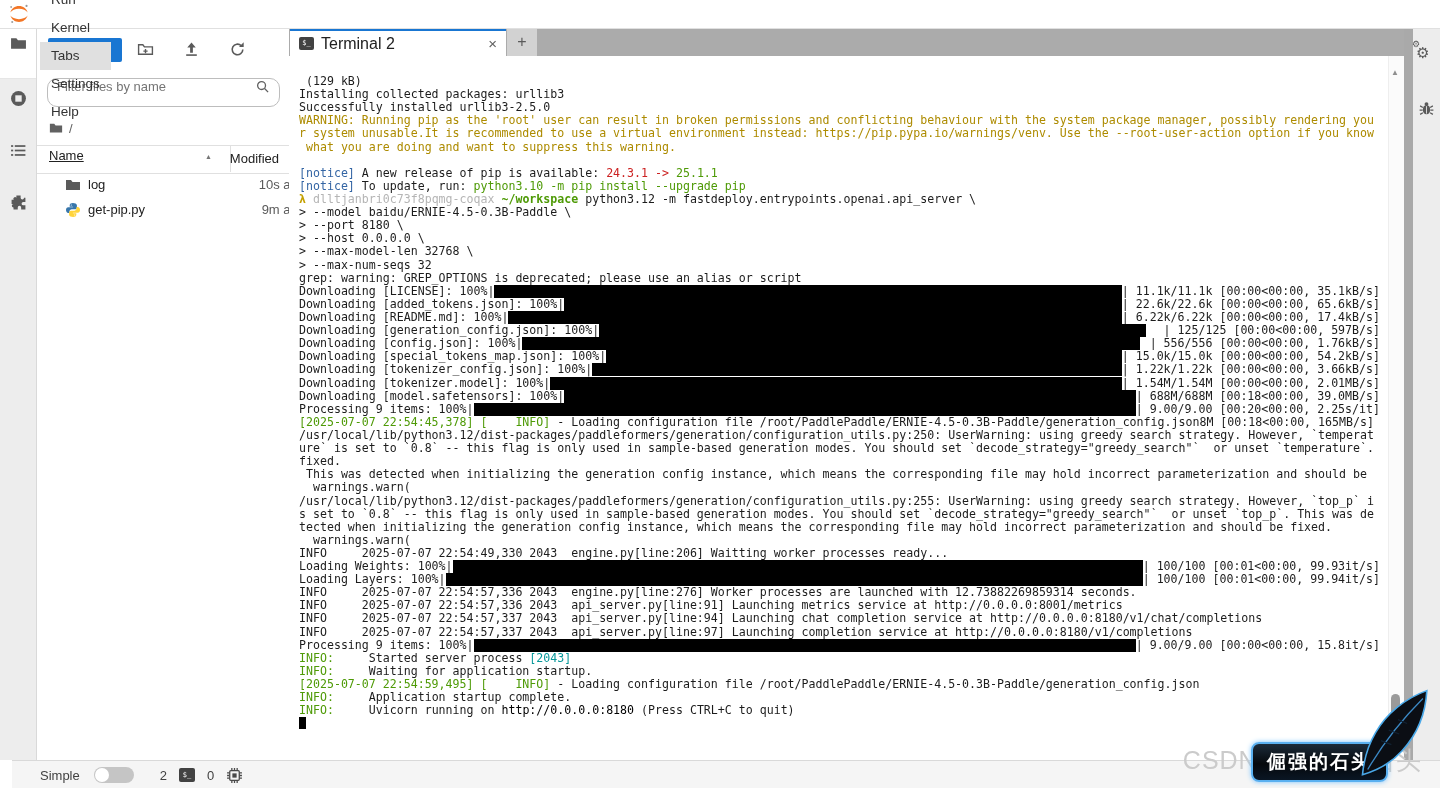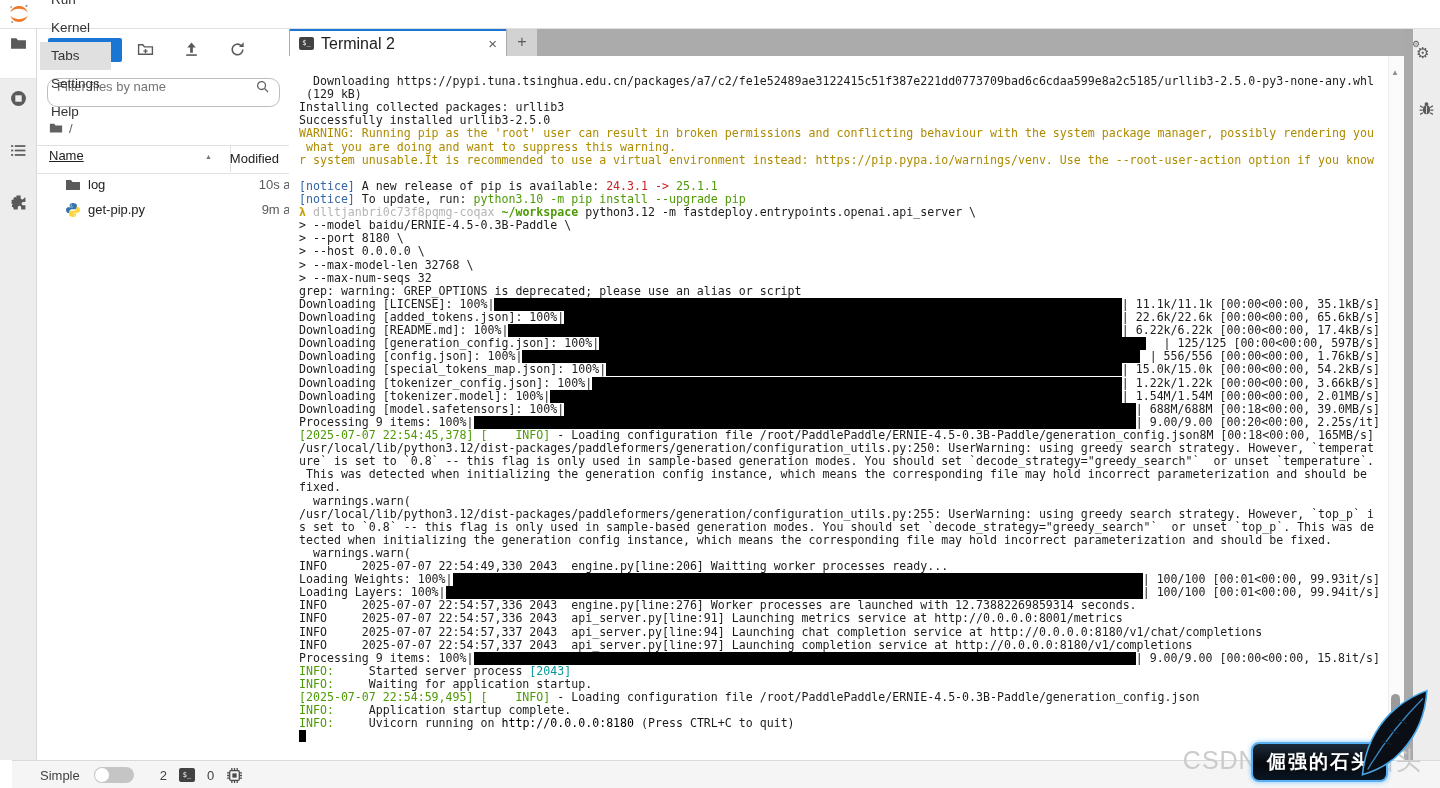--- a/index.html
+++ b/index.html
@@ -190,27 +190,26 @@
 <div class="tabbar">
   <div class="tab">
     <div class="termicon">$_</div>
     <span class="tab-label">Terminal 2</span>
     <span class="tab-close">×</span>
   </div>
   <div class="tab-add">+</div>
 </div>
 
 <div class="terminal" id="terminal-out">
-    <div class="tl"><span class="s-d">  Downloading https://pypi.tuna.tsinghua.edu.cn/packages/a7/c2/fe1e52489ae3122415c51f387e221dd0773709bad6c6cdaa599e8a2c5185/urllib3-2.5.0-py3-none-any.whl</span></div>
     <div class="tl"><span class="s-d"> (129 kB)</span></div>
     <div class="tl"><span class="s-d">Installing collected packages: urllib3</span></div>
     <div class="tl"><span class="s-d">Successfully installed urllib3-2.5.0</span></div>
     <div class="tl"><span class="s-y">WARNING: Running pip as the 'root' user can result in broken permissions and conflicting behaviour with the system package manager, possibly rendering you</span></div>
+    <div class="tl"><span class="s-y">r system unusable.It is recommended to use a virtual environment instead: https://pip.pypa.io/warnings/venv. Use the --root-user-action option if you know</span></div>
     <div class="tl"><span class="s-y"> what you are doing and want to suppress this warning.</span></div>
-    <div class="tl"><span class="s-y">r system unusable.It is recommended to use a virtual environment instead: https://pip.pypa.io/warnings/venv. Use the --root-user-action option if you know</span></div>
     <div class="tl"><span class="s-d"></span></div>
     <div class="tl"><span class="s-b">[notice]</span><span class="s-d"> A new release of pip is available: </span><span class="s-r">24.3.1</span><span class="s-r"> -&gt; </span><span class="s-g">25.1.1</span></div>
     <div class="tl"><span class="s-b">[notice]</span><span class="s-d"> To update, run: </span><span class="s-g">python3.10 -m pip install --upgrade pip</span></div>
     <div class="tl"><span class="s-yl">λ </span><span class="s-gray">dlltjanbri0c73f8pqmg-coqax </span><span class="s-gb">~/workspace</span><span class="s-d"> python3.12 -m fastdeploy.entrypoints.openai.api_server \</span></div>
     <div class="tl"><span class="s-d">&gt; --model baidu/ERNIE-4.5-0.3B-Paddle \</span></div>
     <div class="tl"><span class="s-d">&gt; --port 8180 \</span></div>
     <div class="tl"><span class="s-d">&gt; --host 0.0.0.0 \</span></div>
     <div class="tl"><span class="s-d">&gt; --max-model-len 32768 \</span></div>
     <div class="tl"><span class="s-d">&gt; --max-num-seqs 32</span></div>
     <div class="tl"><span class="s-d">grep: warning: GREP_OPTIONS is deprecated; please use an alias or script</span></div>
@@ -220,22 +219,22 @@
     <div class="tl"><span class="s-d">Downloading [generation_config.json]: 100%|</span><span class="pbar" style="margin-right: 18px;"></span><span class="s-d">| 125/125 [00:00&lt;00:00, 597B/s]</span></div>
     <div class="tl"><span class="s-d">Downloading [config.json]: 100%|</span><span class="pbar" style="margin-right: 10px;"></span><span class="s-d">| 556/556 [00:00&lt;00:00, 1.76kB/s]</span></div>
     <div class="tl"><span class="s-d">Downloading [special_tokens_map.json]: 100%|</span><span class="pbar"></span><span class="s-d">| 15.0k/15.0k [00:00&lt;00:00, 54.2kB/s]</span></div>
     <div class="tl"><span class="s-d">Downloading [tokenizer_config.json]: 100%|</span><span class="pbar"></span><span class="s-d">| 1.22k/1.22k [00:00&lt;00:00, 3.66kB/s]</span></div>
     <div class="tl"><span class="s-d">Downloading [tokenizer.model]: 100%|</span><span class="pbar"></span><span class="s-d">| 1.54M/1.54M [00:00&lt;00:00, 2.01MB/s]</span></div>
     <div class="tl"><span class="s-d">Downloading [model.safetensors]: 100%|</span><span class="pbar"></span><span class="s-d">| 688M/688M [00:18&lt;00:00, 39.0MB/s]</span></div>
     <div class="tl"><span class="s-d">Processing 9 items: 100%|</span><span class="pbar"></span><span class="s-d">| 9.00/9.00 [00:20&lt;00:00, 2.25s/it]</span></div>
     <div class="tl"><span class="s-g">[2025-07-07 22:54:45,378] [    INFO]</span><span class="s-d"> - Loading configuration file /root/PaddlePaddle/ERNIE-4.5-0.3B-Paddle/generation_config.json8M [00:18&lt;00:00, 165MB/s]</span></div>
     <div class="tl"><span class="s-d">/usr/local/lib/python3.12/dist-packages/paddleformers/generation/configuration_utils.py:250: UserWarning: using greedy search strategy. However, `temperat</span></div>
     <div class="tl"><span class="s-d">ure` is set to `0.8` -- this flag is only used in sample-based generation modes. You should set `decode_strategy="greedy_search"`  or unset `temperature`.</span></div>
+    <div class="tl"><span class="s-d">fixed.</span></div>
     <div class="tl"><span class="s-d"> This was detected when initializing the generation config instance, which means the corresponding file may hold incorrect parameterization and should be </span></div>
-    <div class="tl"><span class="s-d">fixed.</span></div>
     <div class="tl"><span class="s-d">  warnings.warn(</span></div>
     <div class="tl"><span class="s-d">/usr/local/lib/python3.12/dist-packages/paddleformers/generation/configuration_utils.py:255: UserWarning: using greedy search strategy. However, `top_p` i</span></div>
     <div class="tl"><span class="s-d">s set to `0.8` -- this flag is only used in sample-based generation modes. You should set `decode_strategy="greedy_search"`  or unset `top_p`. This was de</span></div>
     <div class="tl"><span class="s-d">tected when initializing the generation config instance, which means the corresponding file may hold incorrect parameterization and should be fixed.</span></div>
     <div class="tl"><span class="s-d">  warnings.warn(</span></div>
     <div class="tl"><span class="s-d">INFO     2025-07-07 22:54:49,330 2043  engine.py[line:206] Waitting worker processes ready...</span></div>
     <div class="tl"><span class="s-d">Loading Weights: 100%|</span><span class="pbar"></span><span class="s-d">| 100/100 [00:01&lt;00:00, 99.93it/s]</span></div>
     <div class="tl"><span class="s-d">Loading Layers: 100%|</span><span class="pbar"></span><span class="s-d">| 100/100 [00:01&lt;00:00, 99.94it/s]</span></div>
     <div class="tl"><span class="s-d">INFO     2025-07-07 22:54:57,336 2043  engine.py[line:276] Worker processes are launched with 12.73882269859314 seconds.</span></div>
     <div class="tl"><span class="s-d">INFO     2025-07-07 22:54:57,336 2043  api_server.py[line:91] Launching metrics service at http://0.0.0.0:8001/metrics</span></div>

